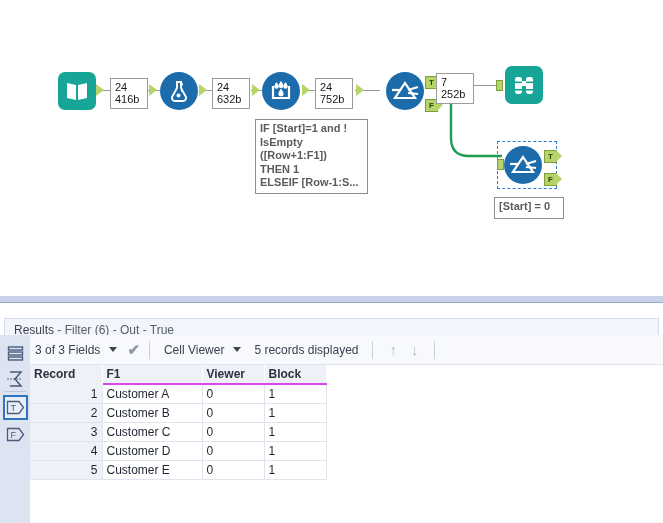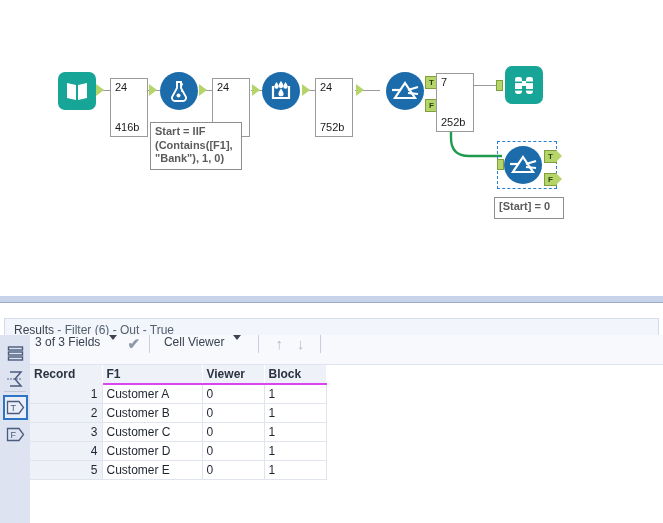--- a/index.html
+++ b/index.html
@@ -57,21 +57,21 @@
     background: #ffffff;
     text-align: left;
     line-height: 12px;
     padding: 2px 4px 3px 4px;
     font-size: 11px;
     color: #1b1b1b;
     box-sizing: border-box;
     white-space: nowrap;
   }
   .count-box .c1 { display:block; }
-  .count-box .c2 { display:block;margin-top:28px; }
+  .count-box .c2 { display:block; }
 
   
   .annot {
     position: absolute;
     border: 1px solid #8d8d8d;
     background: #ffffff;
     color: #5b5b5b;
     font-size: 11px;
     line-height: 13.5px;
     padding: 2px 4px 3px 4px;
@@ -205,20 +205,21 @@
   }
 
   #toolbar {
     position: absolute;
     left: 30px; top: 32px;
     width: 633px; height: 30px;
     background: #f7f9fd;
     border-bottom: 1px solid #dde3f0;
     box-sizing: border-box;
     display: flex;
+    align-items: center;
   }
   .tb-item {
     font-size: 12px;
     color: #394150;
     padding: 0 5px;
     white-space: nowrap;
   }
   .caret-down {
     width: 0; height: 0;
     border-left: 4px solid transparent;
@@ -338,41 +339,43 @@
         <circle cx="14.5" cy="5.2" r="1.5" fill="#ffffff"></circle>
       </svg>
     </div>
   </div>
   <div class="anchor-arrow" style="left:199px; top:84px;"></div>
   <div class="count-box" style="left:212px; top:78px; width:38px;">
     <span class="c1">24</span>
     <span class="c2">632b</span>
   </div>
   <div class="anchor-arrow" style="left:252px; top:84px;"></div>
-  <div class="annot" style="left:150px; top:122px; width:92px;">Start = IIF
-(Contains([F1],
-"Bank"), 1, 0)</div>
 
   <div class="node" style="left:262px; top:72px;">
     <div class="tool-circle">
       <svg width="26" height="24" viewBox="0 0 26 24">
         <path d="M5 7 L5 19 L21 19 L21 7" fill="none" stroke="#ffffff" stroke-width="2.2"></path>
         <path d="M8.5 3 C8.5 3 6.3 6 6.3 7.5 A2.2 2.2 0 0 0 10.7 7.5 C10.7 6 8.5 3 8.5 3 Z" fill="#ffffff"></path>
         <path d="M13 2 C13 2 10.6 5.2 10.6 6.8 A2.4 2.4 0 0 0 15.4 6.8 C15.4 5.2 13 2 13 2 Z" fill="#ffffff"></path>
         <path d="M17.5 3 C17.5 3 15.3 6 15.3 7.5 A2.2 2.2 0 0 0 19.7 7.5 C19.7 6 17.5 3 17.5 3 Z" fill="#ffffff"></path>
         <path d="M13 9.5 C13 9.5 10.4 13 10.4 14.7 A2.6 2.6 0 0 0 15.6 14.7 C15.6 13 13 9.5 13 9.5 Z" fill="#ffffff"></path>
       </svg>
     </div>
   </div>
   <div class="anchor-arrow" style="left:302px; top:84px;"></div>
   <div class="count-box" style="left:315px; top:78px; width:38px;">
     <span class="c1">24</span>
     <span class="c2">752b</span>
   </div>
   <div class="anchor-arrow" style="left:356px; top:84px;"></div>
+  <div class="annot" style="left:255px; top:119px; width:113px;">IF [Start]=1 and !
+IsEmpty
+([Row+1:F1])
+THEN 1
+ELSEIF [Row-1:S...</div>
 
   <div class="node" style="left:386px; top:72px;">
     <div class="tool-circle">
       <svg width="28" height="24" viewBox="0 0 28 24">
         <path d="M14 4 L24 19 L4 19 Z" fill="none" stroke="#ffffff" stroke-width="2.2"></path>
         <line x1="1" y1="11" x2="10" y2="11" stroke="#ffffff" stroke-width="2.2"></line>
         <line x1="17" y1="11" x2="27" y2="8" stroke="#ffffff" stroke-width="2.2"></line>
         <line x1="17" y1="14" x2="27" y2="15" stroke="#ffffff" stroke-width="2.2"></line>
       </svg>
     </div>
@@ -455,20 +458,21 @@
     </div>
   </div>
 
   <div id="toolbar">
     <span class="tb-item">3 of 3 Fields</span>
     <span class="caret-down"></span>
     <span class="tb-check">✔</span>
     <span class="tb-sep"></span>
     <span class="tb-item">Cell Viewer</span>
     <span class="caret-down"></span>
+    <span class="tb-item">5 records displayed</span>
     <span class="tb-sep"></span>
     <span class="tb-arrow">↑</span>
     <span class="tb-arrow">↓</span>
     <span class="tb-sep"></span>
   </div>
 
   <div id="grid">
     <table class="data-grid">
       <thead>
         <tr>

